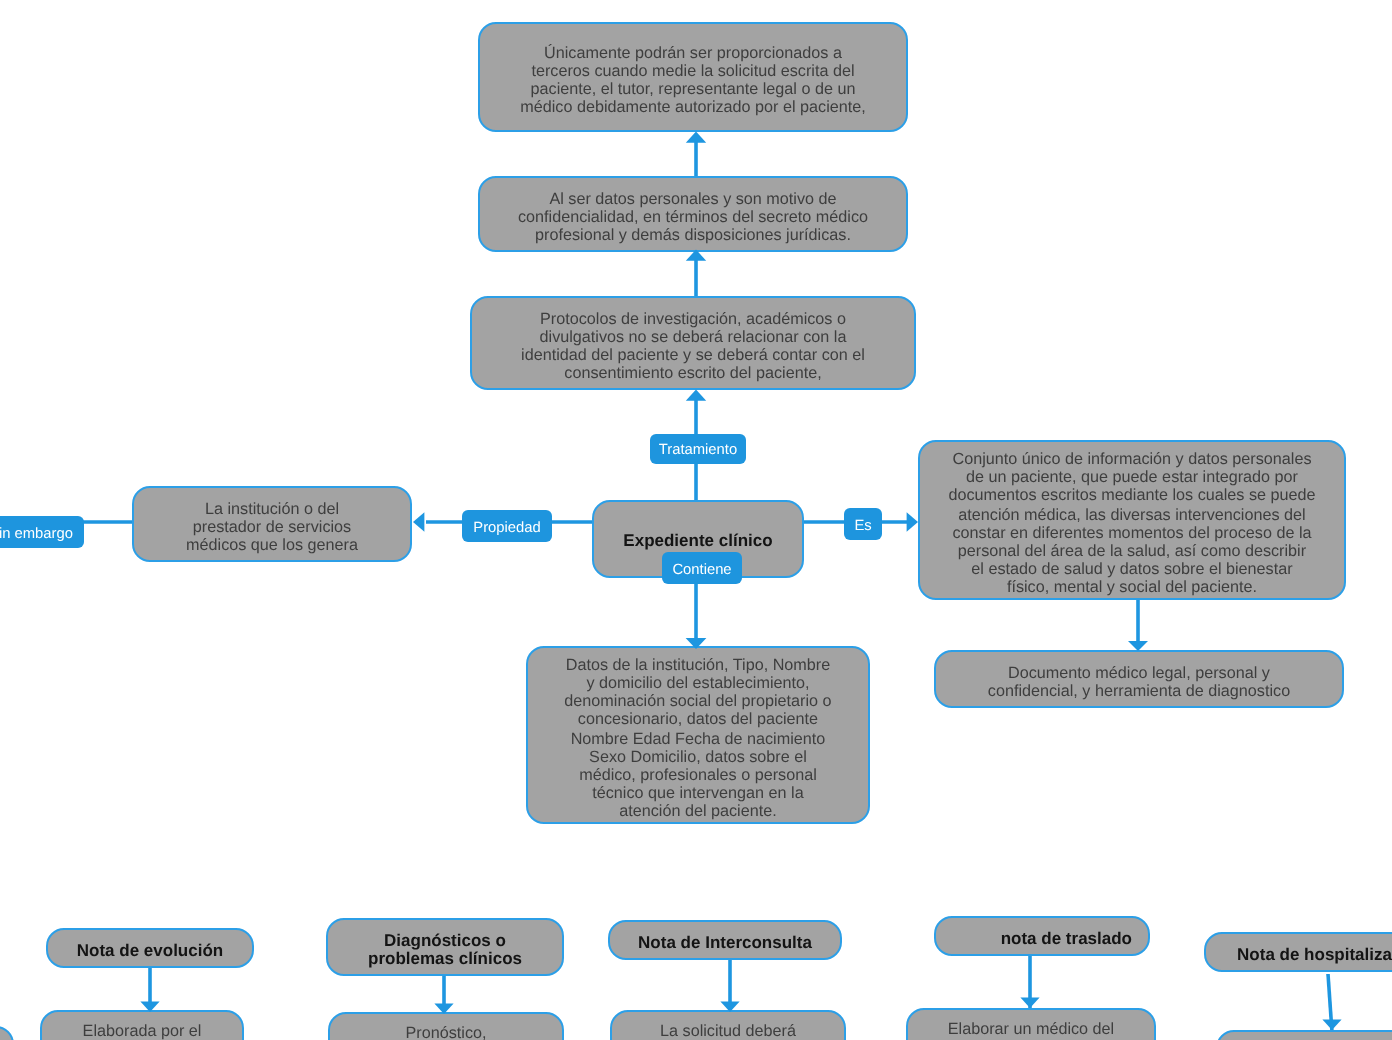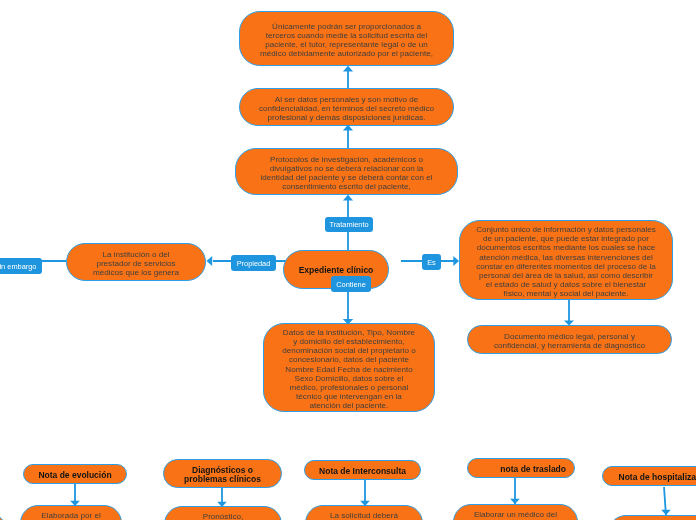--- a/index.html
+++ b/index.html
@@ -6,37 +6,37 @@
   html,body{margin:0;padding:0;}
   *{-webkit-font-smoothing:antialiased;-moz-osx-font-smoothing:grayscale;}
   body{width:696px;height:520px;overflow:hidden;background:#ffffff;
        -webkit-font-smoothing:antialiased;
        font-family:"Liberation Sans",sans-serif;}
   #canvas{position:relative;width:696px;height:520px;overflow:hidden;}
   .node,.tag{will-change:transform;transform:translateZ(0);}
   svg#links,svg#heads{position:absolute;left:0;top:0;width:696px;height:520px;pointer-events:none;}
   svg#links{z-index:1;}
   svg#heads{z-index:4;}
-  .node{position:absolute;z-index:2;box-sizing:border-box;background:#f97316;
-        border:1.5px solid #2C9FE7;border-radius:21px;
+  .node{position:absolute;z-index:2;box-sizing:border-box;background:#a3a3a3;
+        border:1.5px solid #2C9FE7;border-radius:9px;
         display:flex;align-items:center;justify-content:center;
         text-align:center;color:#3e3e3e;}
   .node span{display:block;line-height:9.2px;}
   .tag{position:absolute;z-index:6;box-sizing:border-box;background:#1E95DE;
        color:#ffffff;border-radius:3px;display:flex;align-items:center;
        justify-content:center;font-size:7.4px;white-space:nowrap;text-align:center;}
   .ln{display:block;white-space:nowrap;}
   .node span{position:relative;top:0.9px;}
   .lbl-sm{font-size:8.1px;}
   .lbl-bold{font-weight:bold;font-size:8.5px;color:#141414;}
 
   .n-top1{left:239px;top:11px;width:215px;height:55px;padding:0 12px;}
   .n-top2{left:239px;top:88px;width:215px;height:38px;padding:0 12px;}
   .n-top3{left:235px;top:148px;width:223px;height:47px;padding:0 12px;}
-  .n-center{left:283px;top:250px;width:106px;height:39px;}
+  .n-center{left:296px;top:250px;width:106px;height:39px;}
   .n-left1{left:66px;top:243px;width:140px;height:38px;padding:0 10px;}
   .n-right1{left:459px;top:220px;width:214px;height:80px;padding:0 12px;}
   .n-right2{left:467px;top:325px;width:205px;height:29px;padding:0 10px;}
   .n-bottom1{left:263px;top:323px;width:172px;height:89px;padding:0 10px;}
 
   .t-trat{left:325px;top:217px;width:48px;height:15px;}
   .t-prop{left:231px;top:255px;width:45px;height:16px;}
   .t-es{left:422px;top:254px;width:19px;height:16px;}
   .t-cont{left:331px;top:276px;width:40px;height:16px;}
   .t-sin{left:-11px;top:258px;width:53px;height:16px;}
@@ -132,21 +132,21 @@
     <span class="lbl-sm">
         <span class="ln">La institución o del</span>
         <span class="ln">prestador de servicios</span>
         <span class="ln">médicos que los genera</span>
       </span>
   </div>
   <div class="node n-right1">
     <span class="lbl-sm">
         <span class="ln">Conjunto único de información y datos personales</span>
         <span class="ln">de un paciente, que puede estar integrado por</span>
-        <span class="ln">documentos escritos mediante los cuales se hace</span>
+        <span class="ln">documentos escritos mediante los cuales se puede</span>
         <span class="ln">atención médica, las diversas intervenciones del</span>
         <span class="ln">constar en diferentes momentos del proceso de la</span>
         <span class="ln">personal del área de la salud, así como describir</span>
         <span class="ln">el estado de salud y datos sobre el bienestar</span>
         <span class="ln">físico, mental y social del paciente.</span>
       </span>
   </div>
   <div class="node n-right2">
     <span class="lbl-sm">
         <span class="ln">Documento médico legal, personal y</span>

